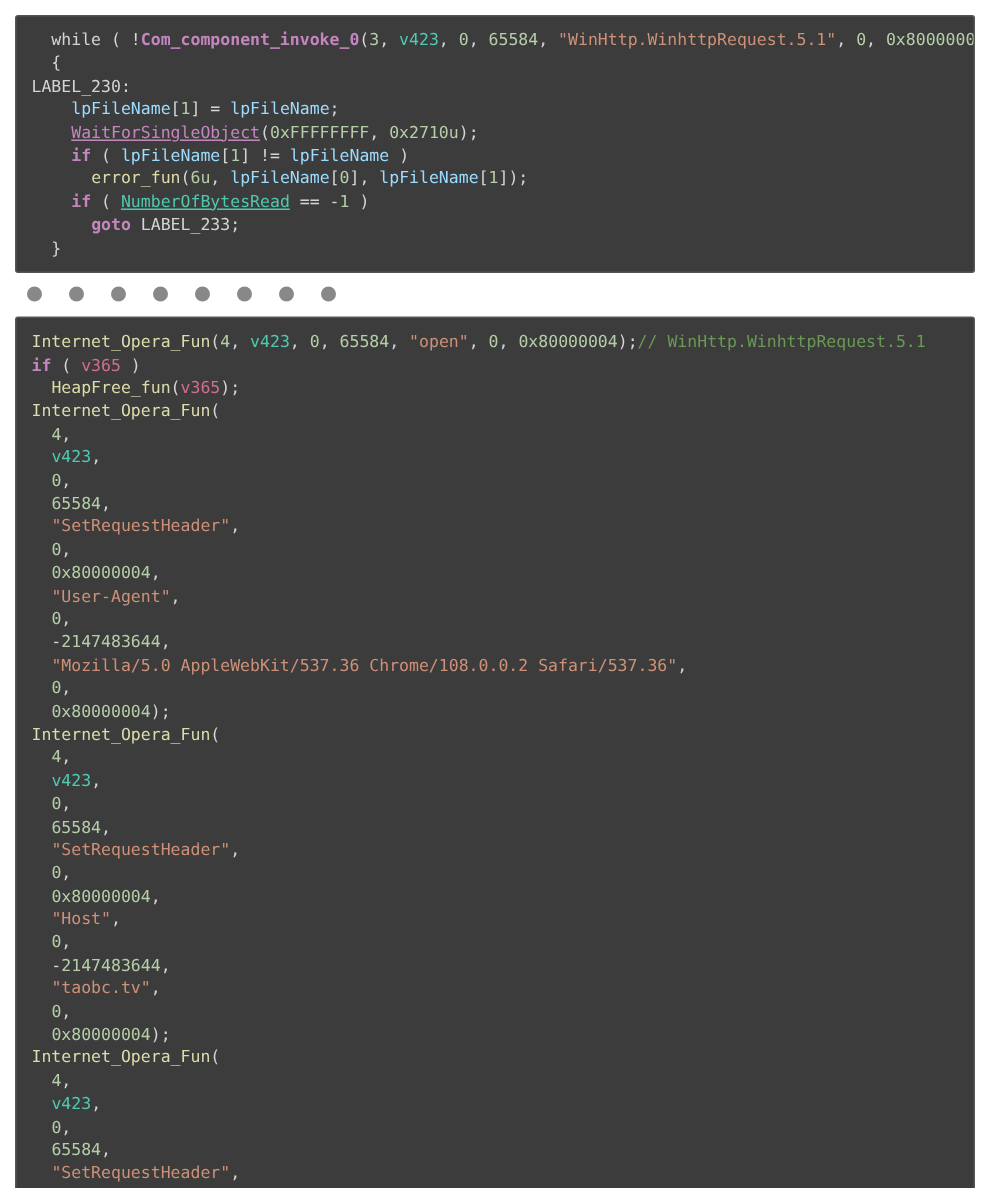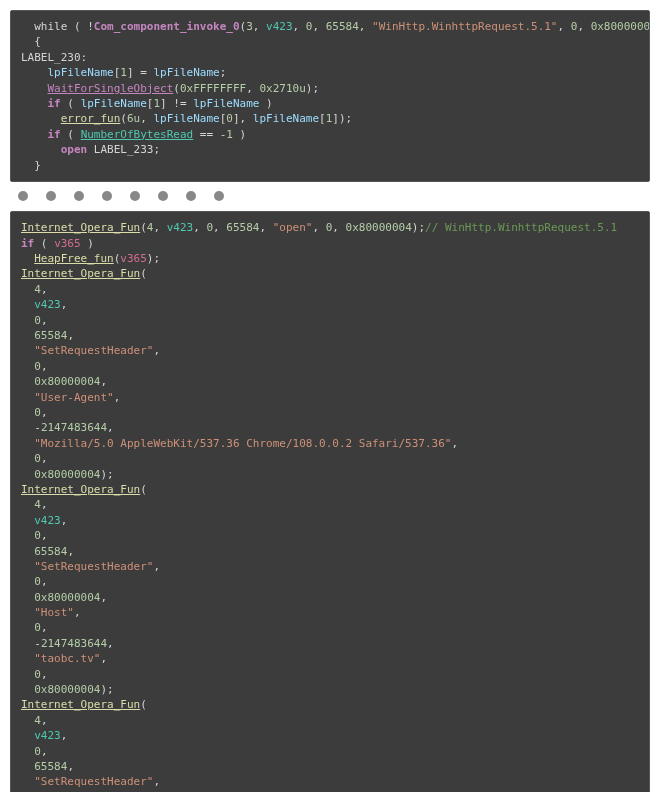--- a/index.html
+++ b/index.html
@@ -25,42 +25,42 @@
   }
   .dot {
     display: inline-block;
     width: 10px;
     height: 10px;
     border-radius: 50%;
     background: #888;
     margin-right: 18px;
   }
   .kw { color: #c586c0; font-weight: bold; }
-  .fn { color: #dcdcaa; text-decoration: underline; }
+  .fn { color: #dcdcaa; }
   .fn-purple { color: #c586c0; text-decoration: underline; }
   .num { color: #b5cea8; }
   .str { color: #ce9178; }
   .var { color: #9cdcfe; }
   .var-green { color: #4ec9b0; }
   .comment { color: #6a9955; text-align: right; }
   .type { color: #4ec9b0; text-decoration: underline; }
   .pink { color: #d16d92; }
 </style>
 </head>
 <body>
 
 <div class="code-block"><span>  while ( !</span><span class="kw">Com_component_invoke_0</span><span>(</span><span class="num">3</span><span>, </span><span class="var-green">v423</span><span>, </span><span class="num">0</span><span>, </span><span class="num">65584</span><span>, </span><span class="str">"WinHttp.WinhttpRequest.5.1"</span><span>, </span><span class="num">0</span><span>, </span><span class="num">0x80000004</span>
 <span>  {</span>
 <span>LABEL_230:</span>
 <span>    </span><span class="var">lpFileName</span><span>[</span><span class="num">1</span><span>] = </span><span class="var">lpFileName</span><span>;</span>
 <span>    </span><span class="fn-purple">WaitForSingleObject</span><span>(</span><span class="num">0xFFFFFFFF</span><span>, </span><span class="num">0x2710u</span><span>);</span>
 <span>    </span><span class="kw">if</span><span> ( </span><span class="var">lpFileName</span><span>[</span><span class="num">1</span><span>] != </span><span class="var">lpFileName</span><span> )</span>
 <span>      </span><span class="fn">error_fun</span><span>(</span><span class="num">6u</span><span>, </span><span class="var">lpFileName</span><span>[</span><span class="num">0</span><span>], </span><span class="var">lpFileName</span><span>[</span><span class="num">1</span><span>]);</span>
 <span>    </span><span class="kw">if</span><span> ( </span><span class="type">NumberOfBytesRead</span><span> == -</span><span class="num">1</span><span> )</span>
-<span>      </span><span class="kw">open</span><span> LABEL_233;</span>
+<span>      </span><span class="kw">goto</span><span> LABEL_233;</span>
 <span>  }</span></div>
 
 <div class="dots">
   <span class="dot"></span><span class="dot"></span><span class="dot"></span><span class="dot"></span><span class="dot"></span><span class="dot"></span><span class="dot"></span><span class="dot"></span>
 </div>
 
 <div class="code-block"><span class="fn">Internet_Opera_Fun</span><span>(</span><span class="num">4</span><span>, </span><span class="var-green">v423</span><span>, </span><span class="num">0</span><span>, </span><span class="num">65584</span><span>, </span><span class="str">"open"</span><span>, </span><span class="num">0</span><span>, </span><span class="num">0x80000004</span><span>);</span><span class="comment">// WinHttp.WinhttpRequest.5.1</span>
 <span class="kw">if</span><span> ( </span><span class="pink">v365</span><span> )</span>
 <span>  </span><span class="fn">HeapFree_fun</span><span>(</span><span class="pink">v365</span><span>);</span>
 <span class="fn">Internet_Opera_Fun</span><span>(</span>

